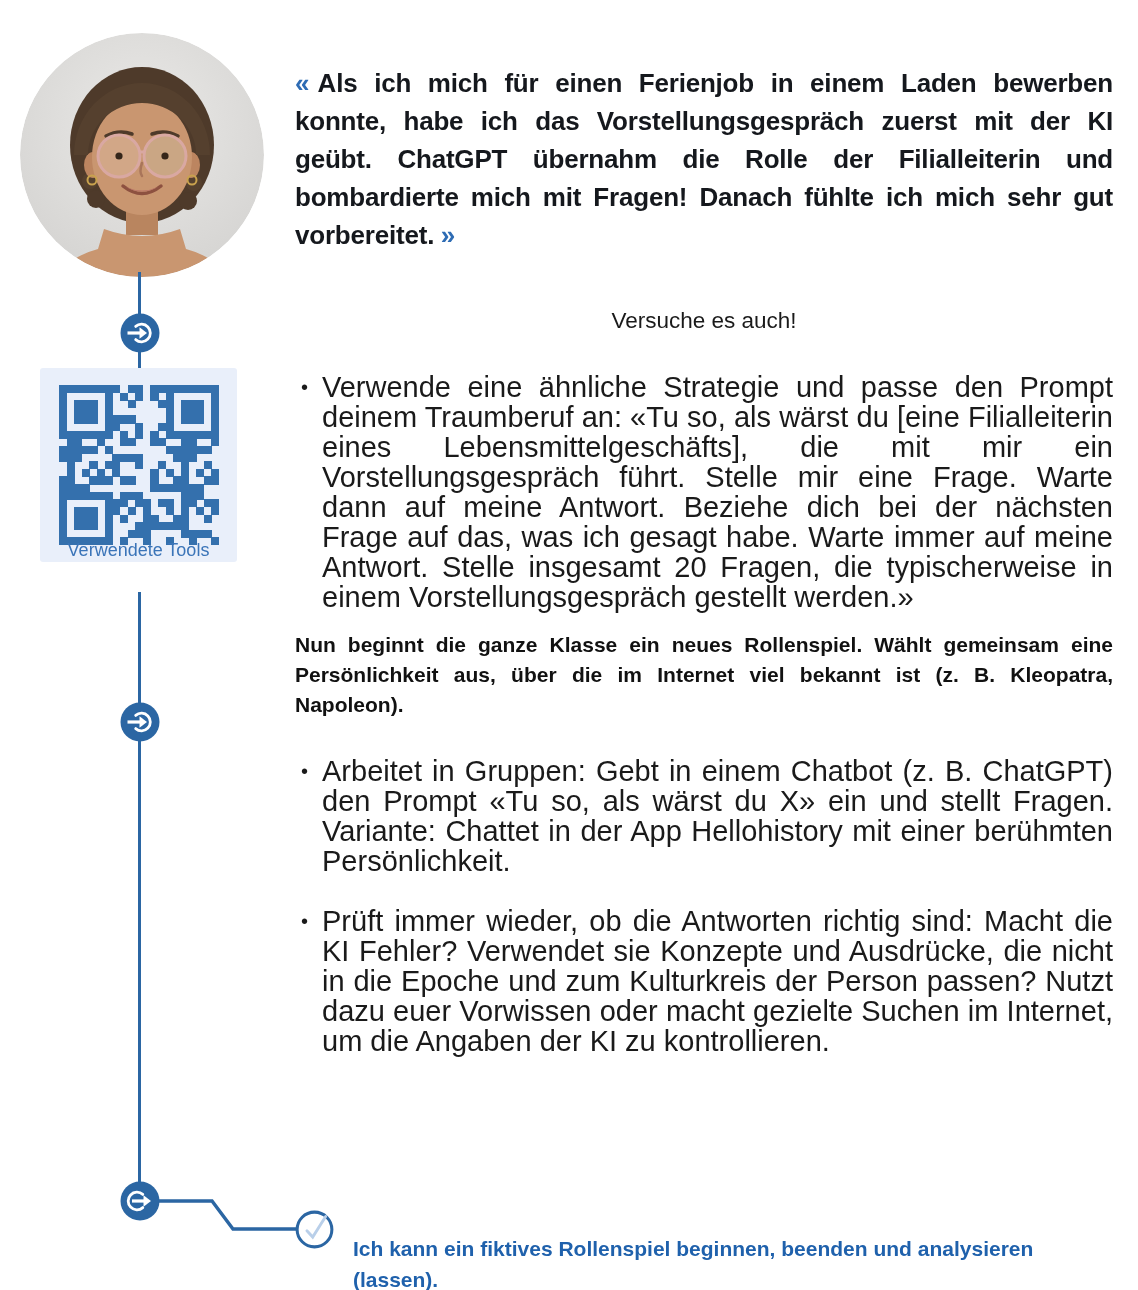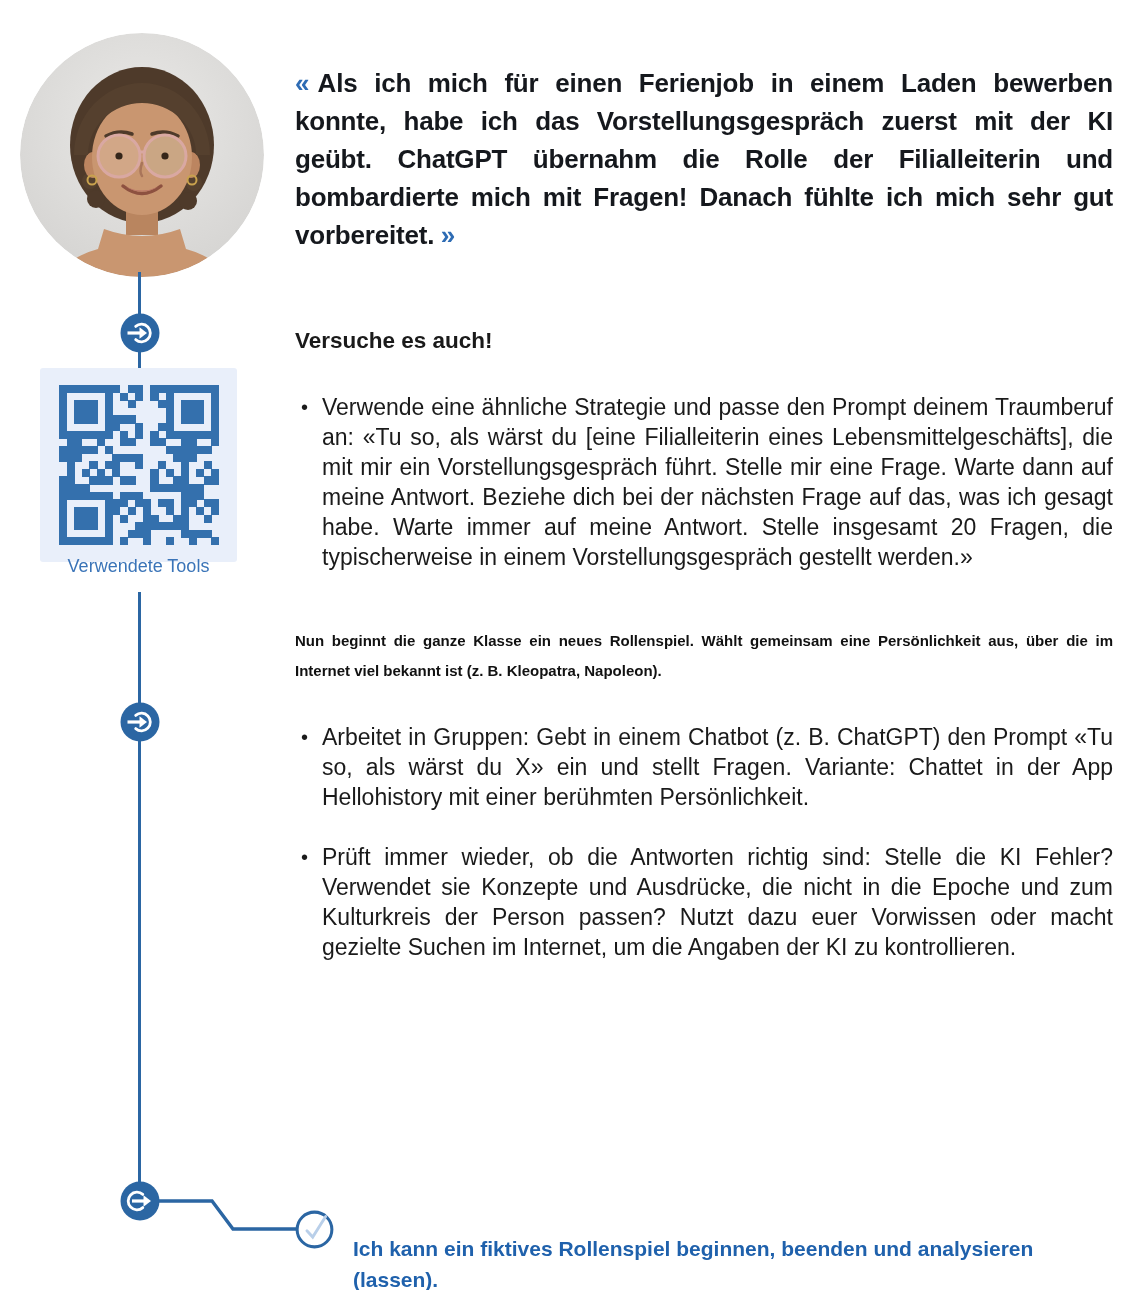--- a/index.html
+++ b/index.html
@@ -25,51 +25,51 @@
   .node-1{top:313px;}
   .node-2{top:702px;}
   .node-3{top:1181px;}
   .qr-box{
     position:absolute;left:40px;top:368px;width:197px;height:194px;
     background:#e9effa;border-radius:3px;
     display:flex;align-items:center;justify-content:center;
   }
   .qr-box svg{width:160px;height:160px;}
   .qr-label{
-    position:absolute;left:40px;top:556px;width:197px;
+    position:absolute;left:40px;top:540px;width:197px;
     text-align:center;font-size:18px;color:#3a74b8;
   }
   
   .main{
     position:absolute;left:295px;top:64px;width:818px;
     text-align:justify;
     hyphens:auto;-webkit-hyphens:auto;
   }
   .quote{
     font-size:26px;font-weight:bold;line-height:38px;color:#15181d;
     letter-spacing:-0.2px;
   }
   .qmark{color:#2e6cb4;}
   .qmark.open{margin-right:0.32em;}
   .qmark.close{margin-left:0.25em;}
   .heading{
-    margin-top:72px;font-size:22.5px;font-weight:bold;line-height:30px;
-    text-align:left;
+    margin-top:52px;font-size:22.5px;font-weight:normal;line-height:30px;
+    text-align:center;
   }
   .body-list{
     list-style:none;margin:36px 0 0 0;padding:0 0 0 27px;
-    font-size:23px;line-height:30px;
+    font-size:29px;line-height:30px;
   }
   .body-list li{position:relative;margin-bottom:30px;}
   .body-list li:last-child{margin-bottom:0;}
   .body-list li::before{
     content:"•";position:absolute;left:-21px;top:0px;font-size:20px;color:#1a1a1a;
   }
   .class-task{
-    margin-top:54px;font-size:15px;font-weight:bold;line-height:30px;color:#111;
+    margin-top:18px;font-size:21px;font-weight:bold;line-height:30px;color:#111;
   }
   
   .connector{position:absolute;left:139px;top:1196px;width:170px;height:40px;}
   .check-badge{position:absolute;left:294px;top:1209px;width:41px;height:41px;}
   .check-badge svg{overflow:visible;}
   .competence{
     position:absolute;left:353px;top:1212px;width:745px;
     font-size:21px;font-weight:bold;line-height:31px;color:#1f61ac;
     text-align:left;
   }
@@ -413,21 +413,21 @@
     <p class="heading">Versuche es auch!</p>
 
     <ul class="body-list">
       <li><span>Verwende eine ähnliche Strategie und passe den Prompt deinem Traumberuf an: «Tu so, als wärst du [eine Filialleiterin eines Lebensmittelgeschäfts], die mit mir ein Vorstellungsgespräch führt. Stelle mir eine Frage. Warte dann auf meine Antwort. Beziehe dich bei der nächsten Frage auf das, was ich gesagt habe. Warte immer auf meine Antwort. Stelle insgesamt 20 Fragen, die typischerweise in einem Vorstellungsgespräch gestellt werden.»</span></li>
     </ul>
 
     <p class="class-task">Nun beginnt die ganze Klasse ein neues Rollenspiel. Wählt gemeinsam eine Persönlichkeit aus, über die im Internet viel bekannt ist (z. B. Kleopatra, Napoleon).</p>
 
     <ul class="body-list">
       <li><span>Arbeitet in Gruppen: Gebt in einem Chatbot (z. B. ChatGPT) den Prompt «Tu so, als wärst du X» ein und stellt Fragen. Variante: Chattet in der App Hellohistory mit einer berühmten Persönlichkeit.</span></li>
-      <li><span>Prüft immer wieder, ob die Antworten richtig sind: Stelle die KI Fehler? Verwendet sie Konzepte und Ausdrücke, die nicht in die Epoche und zum Kulturkreis der Person passen? Nutzt dazu euer Vorwissen oder macht gezielte Suchen im Internet, um die Angaben der KI zu kontrollieren.</span></li>
+      <li><span>Prüft immer wieder, ob die Antworten richtig sind: Macht die KI Fehler? Verwendet sie Konzepte und Ausdrücke, die nicht in die Epoche und zum Kulturkreis der Person passen? Nutzt dazu euer Vorwissen oder macht gezielte Suchen im Internet, um die Angaben der KI zu kontrollieren.</span></li>
     </ul>
   </div>
 
   <svg class="connector" viewBox="0 0 170 40">
     <polyline points="19,5 73,5 94,33 160,33" fill="none" stroke="#2b66a3" stroke-width="3.4"></polyline>
   </svg>
 
   <div class="check-badge">
     <svg viewBox="0 0 46 46" width="41" height="41">
       <circle cx="23" cy="23" r="19.5" fill="#ffffff" stroke="#2b66a3" stroke-width="3.4"></circle>

